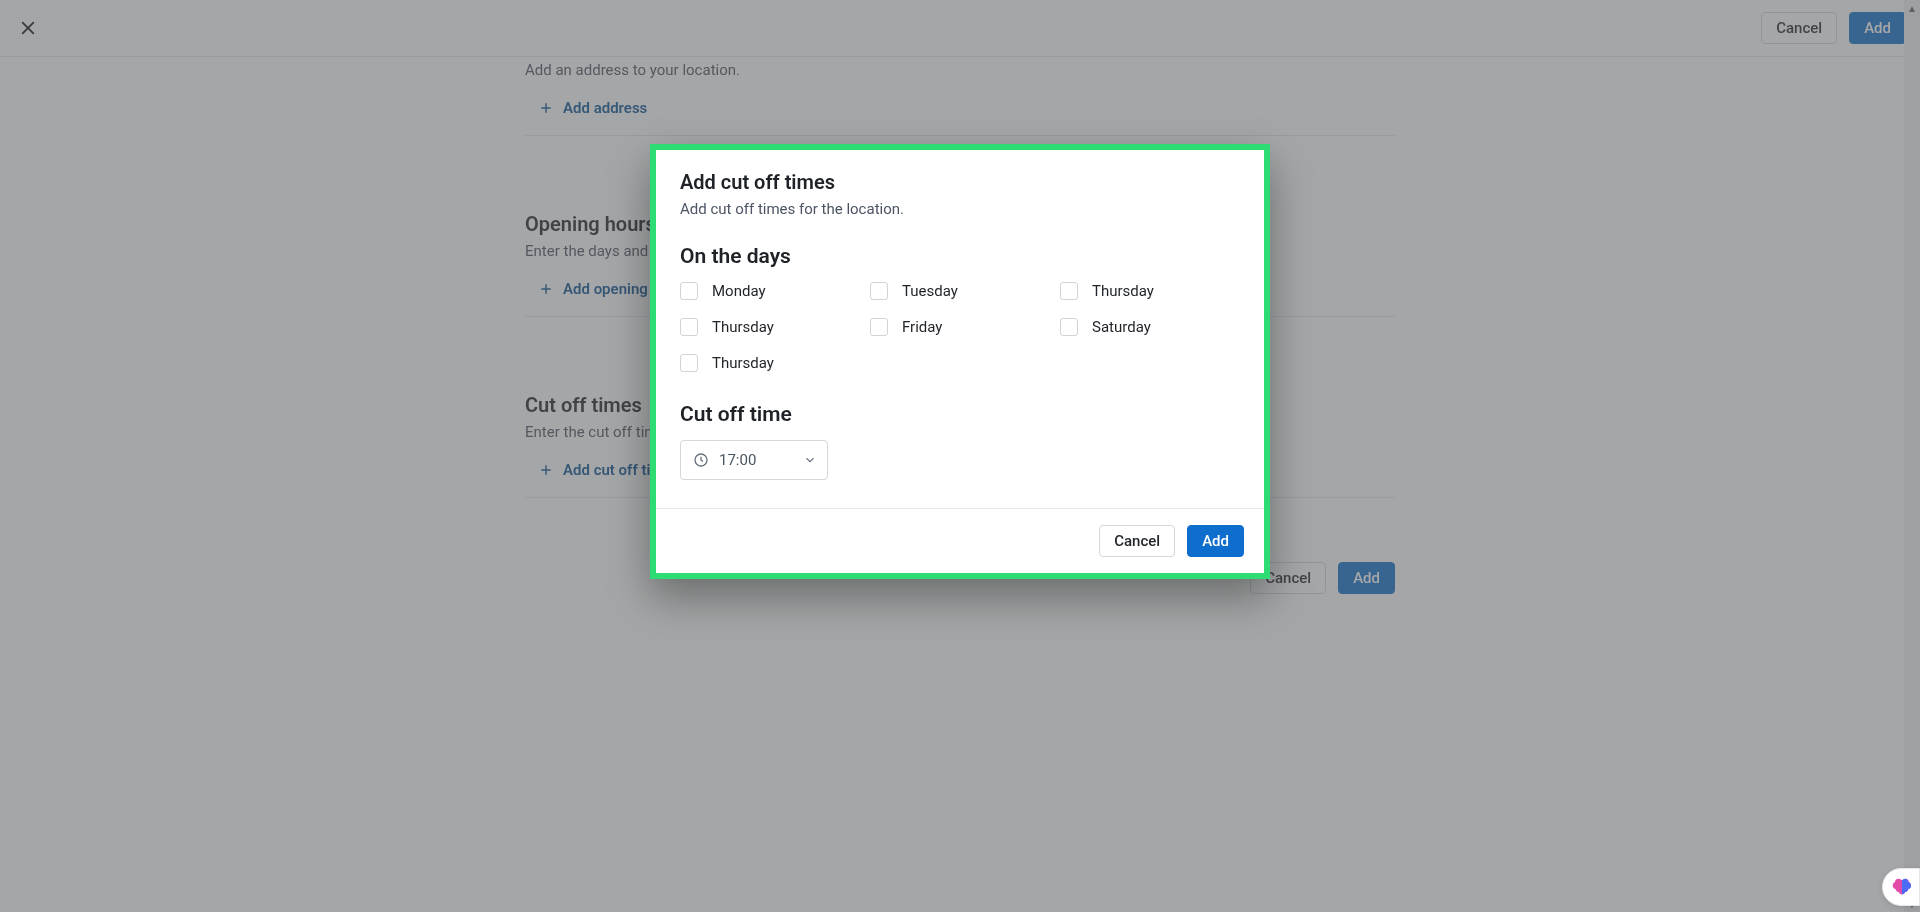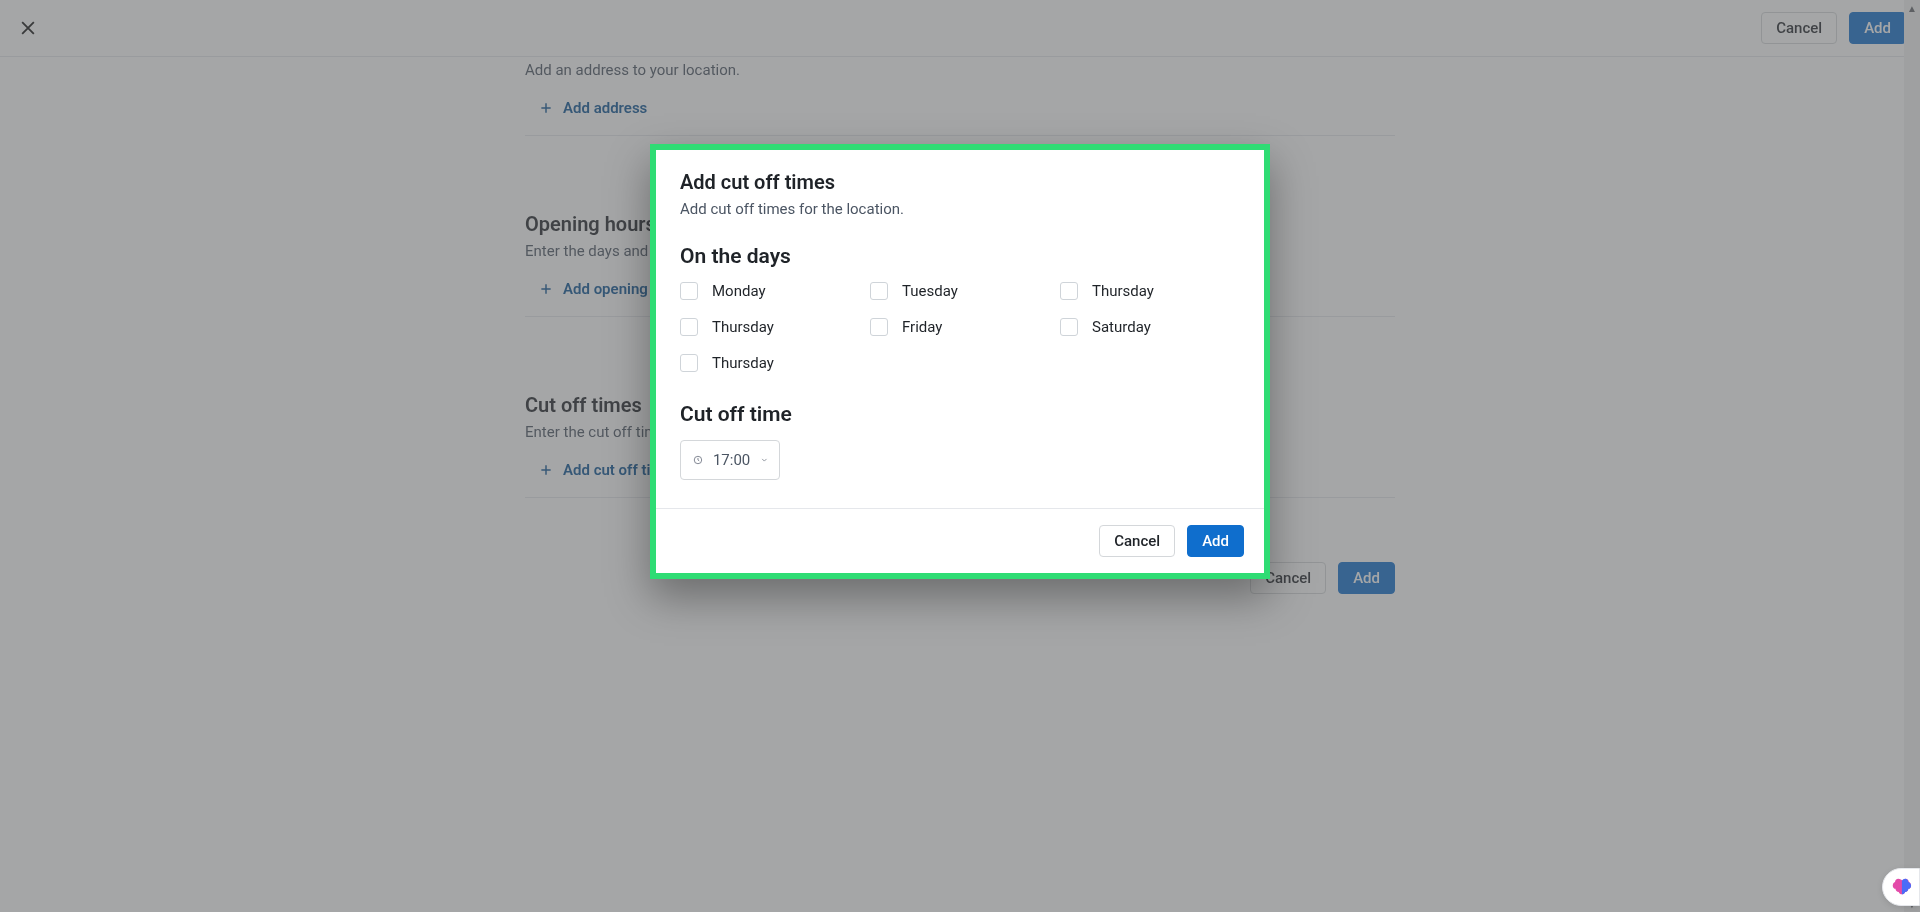--- a/index.html
+++ b/index.html
@@ -131,21 +131,21 @@
   .checkbox {
     width:18px; height:18px;
     border:1.5px solid #cfd4d9;
     border-radius:3px;
     flex:none;
   }
   .day-item span { font-size:15px; color:#1f2328; }
 
   .time-select {
     position:relative;
-    width:100px; height:40px;
+    width:148px; height:40px;
     border:1px solid #d4d7da;
     border-radius:4px;
     display:flex; align-items:center;
     padding:0 10px 0 12px;
     gap:10px;
     cursor:pointer;
     color:#4b5563;
     font-size:15px;
   }
   .time-select svg.clock { width:16px; height:16px; stroke:#6b7280; }

